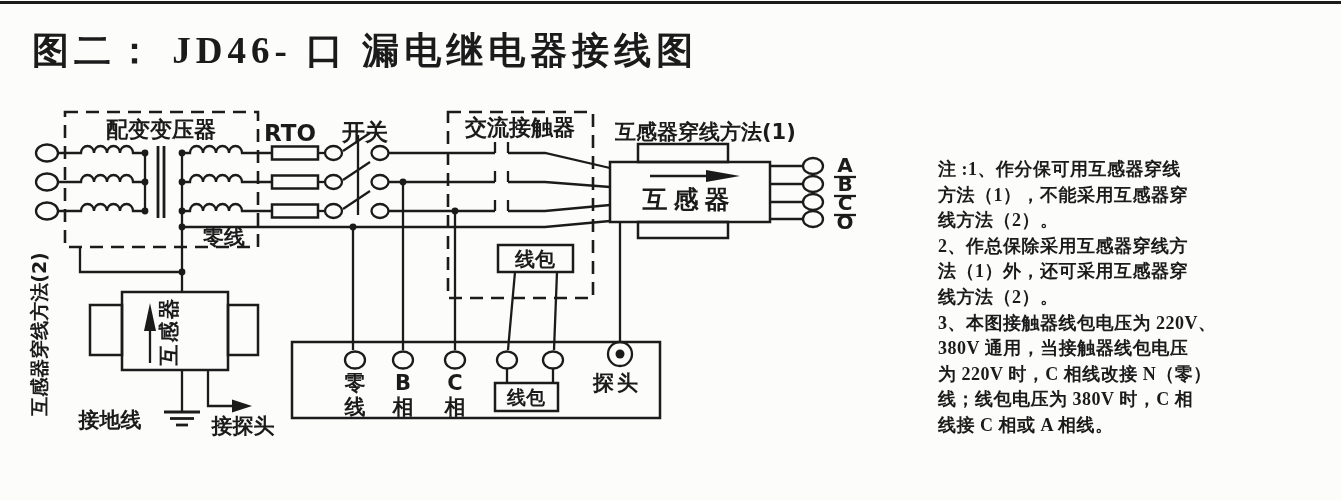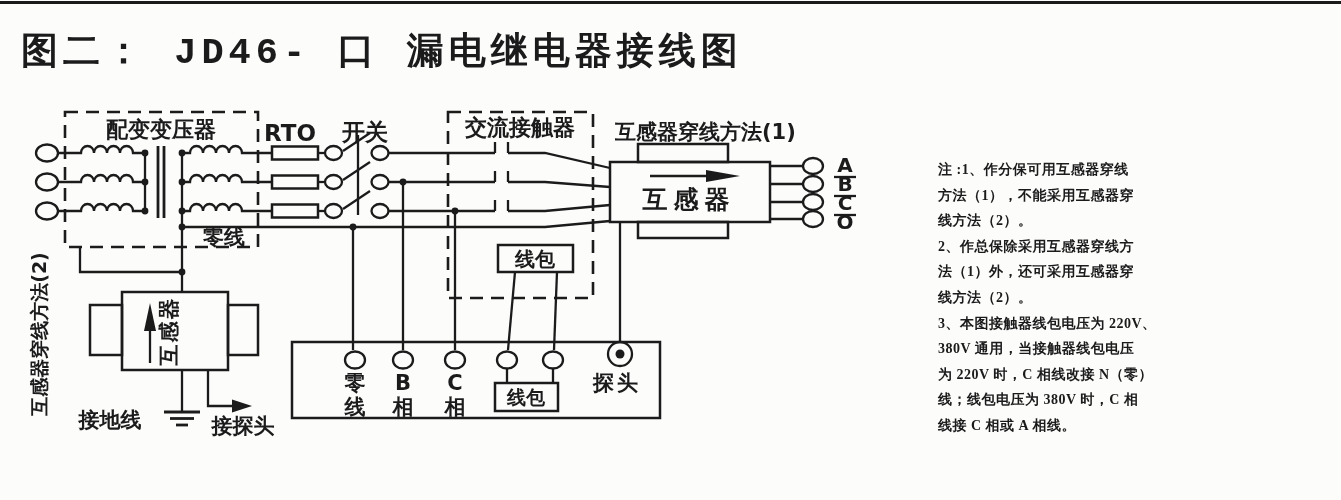--- a/index.html
+++ b/index.html
@@ -7,28 +7,28 @@
   body { background:#ffffff; font-family:"DejaVu Sans", sans-serif; }
   #stage {
     position:relative; width:1341px; height:500px;
     background:var(--paper); overflow:hidden; color:var(--ink);
   }
   .topline {
     position:absolute; top:1px; left:0; width:1341px; height:3px;
     background:var(--ink);
   }
   .title {
-    position:absolute; left:21px; top:26px;
+    position:absolute; left:32px; top:26px;
     font-size:37px; font-weight:bold; letter-spacing:5px;
     color:var(--ink); white-space:nowrap;
-    font-family:Liberation Mono, monospace;
+    font-family:Liberation Serif, serif;
   }
   .notes {
     position:absolute; left:938px; top:157px; width:335px;
-    font-size:14px; line-height:25.6px; font-weight:600;
+    font-size:18px; line-height:25.6px; font-weight:600;
     letter-spacing:0.5px; color:var(--ink);
     white-space:pre-line;
     font-family:"Liberation Serif", serif;
   }
   svg.diagram { position:absolute; left:0; top:0; color:var(--ink); }
   .ln   { stroke:currentColor; stroke-width:2.3; fill:none; }
   .box  { stroke:currentColor; stroke-width:2.5; fill:none; }
   .dash { stroke:currentColor; stroke-width:2.6; fill:none; stroke-dasharray:13 8; }
   .thick{ stroke:currentColor; stroke-width:2.8; fill:none; }
   .dot  { fill:currentColor; stroke:none; }

